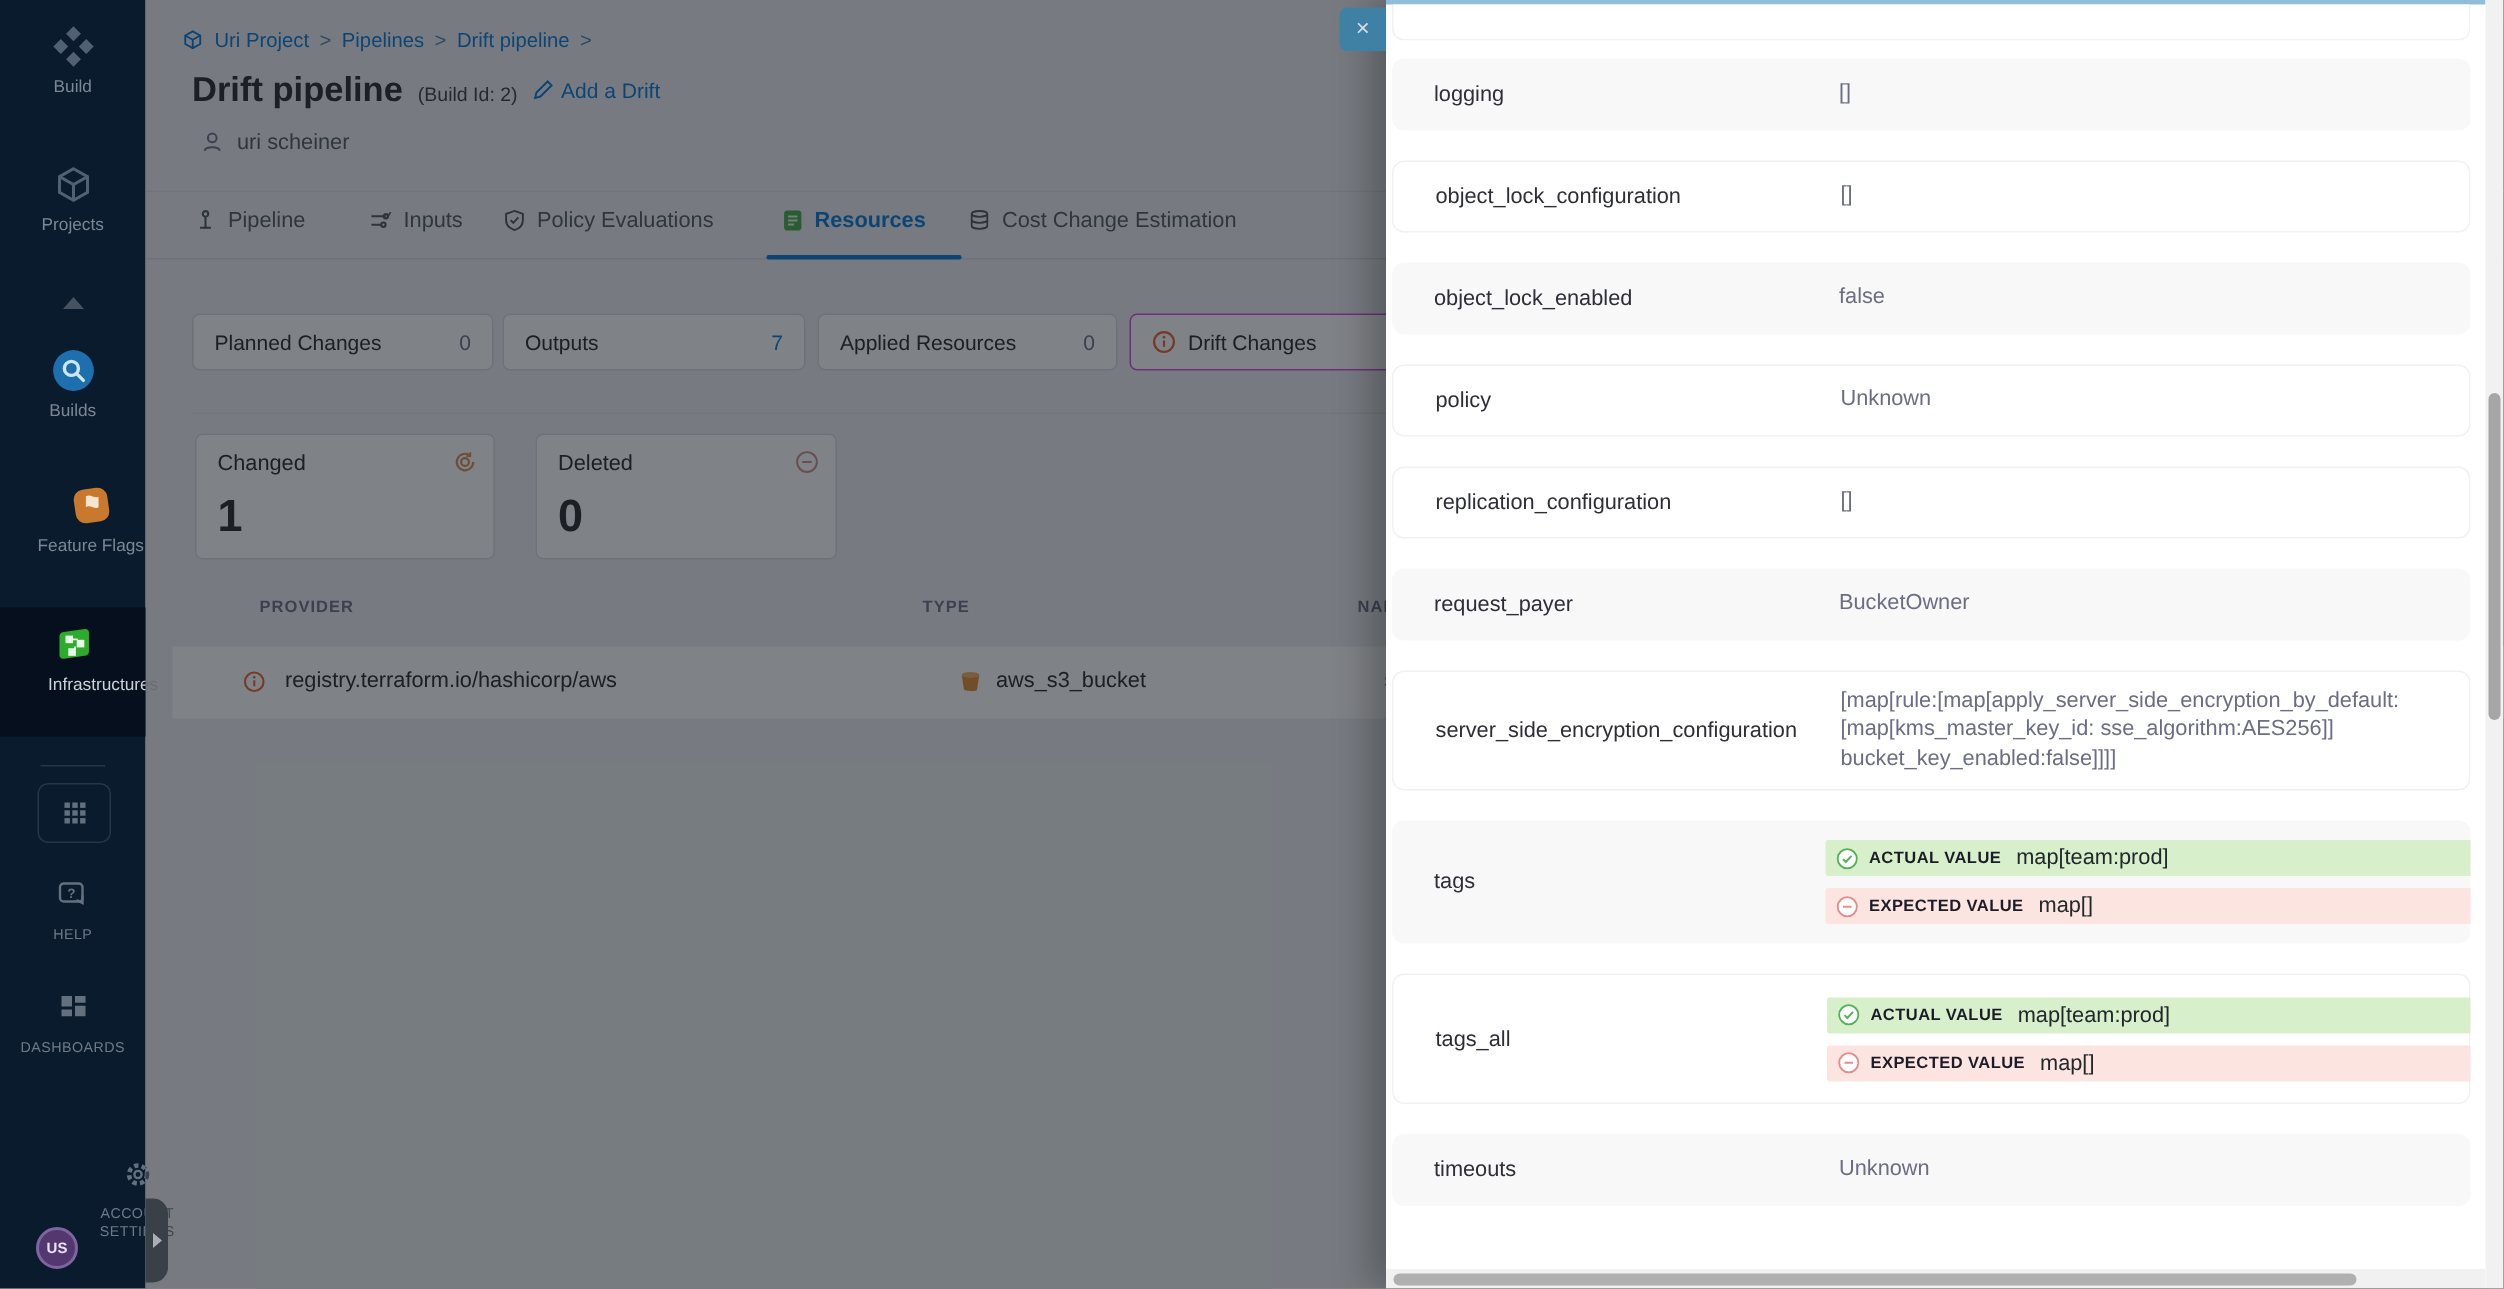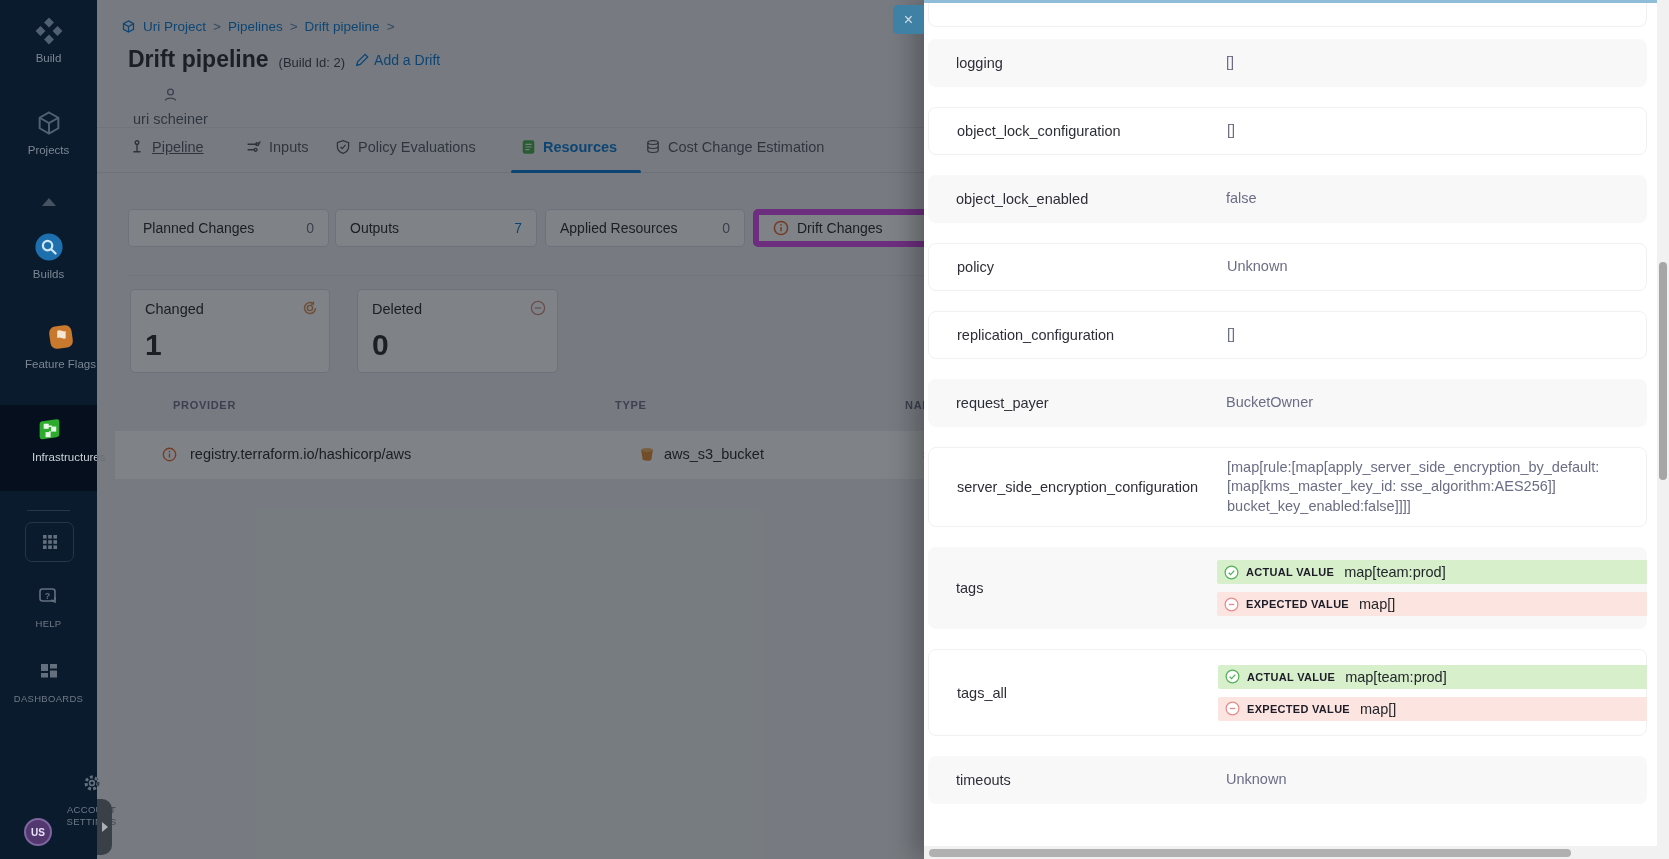--- a/index.html
+++ b/index.html
@@ -29,32 +29,32 @@
   .main{position:absolute;left:97px;top:0;width:1572px;height:859px;background:#eef0f4;z-index:1;}
   .crumbs{position:absolute;left:24px;top:19px;display:flex;align-items:center;gap:7px;
           font-size:13.5px;color:#0278d5;}
   .crumb{cursor:pointer;}
   .crumb-sep{color:#4f80ab;}
   .title-row{position:absolute;left:31px;top:46px;display:flex;align-items:baseline;gap:10px;}
   .page-title{font-size:23px;font-weight:600;color:#22272b;}
   .build-id{font-size:13px;color:#383946;}
   .add-note{display:flex;align-items:center;gap:5px;color:#0278d5;font-size:14px;cursor:pointer;}
   .user-row{position:absolute;left:36px;top:86px;display:flex;align-items:center;gap:8px;
-            font-size:14.5px;color:#4f5662;flex-direction:column;}
+            font-size:14.5px;color:#4f5662;}
   .hdr-div{position:absolute;left:0;top:127px;width:1572px;height:1px;background:#dfe1ea;}
   .tabbar{position:absolute;left:0;top:128px;width:1572px;height:45px;border-bottom:1px solid #d9dae5;box-sizing:border-box;}
   .tab{position:absolute;top:11px;display:flex;align-items:center;gap:7px;font-size:14.5px;color:#4f5662;cursor:pointer;white-space:nowrap;}
   .tab.active{color:#0278d5;font-weight:600;}
   .tab-underline{position:absolute;left:414px;top:42px;width:130px;height:3px;background:#0278d5;border-radius:2px;}
 
   .sumcard{position:absolute;top:209px;height:38px;background:#fff;border:1px solid #d9dae5;border-radius:5px;
            box-sizing:border-box;display:flex;align-items:center;padding:0 14px;font-size:14px;color:#22272b;cursor:pointer;}
   .sumcard .cnt{margin-left:auto;color:#6b6d85;}
   .sumcard .cnt.blue{color:#0278d5;}
-  .sumcard.drift{border:6px solid #d946ef;gap:8px;}
+  .sumcard.drift{border:1px solid #d946ef;gap:8px;}
 
   .sec-div{position:absolute;left:31px;top:275px;width:800px;height:1px;background:#dfe1ea;}
 
   .statcard{position:absolute;top:289px;height:84px;background:#fff;border:1px solid #d9dae5;border-radius:5px;box-sizing:border-box;cursor:pointer;}
   .statcard .lab{position:absolute;left:14px;top:11px;font-size:14.5px;color:#22272b;}
   .statcard .ic{position:absolute;right:11px;top:10px;}
   .statcard .num{position:absolute;left:14px;bottom:10px;font-size:30px;font-weight:700;color:#22272b;}
 
   .th{position:absolute;top:399px;font-size:11px;font-weight:700;color:#6b6d85;letter-spacing:.7px;white-space:nowrap;}
   .clipbox{overflow:hidden;width:22px;}
@@ -246,21 +246,21 @@
       <svg width="17" height="17" viewBox="0 0 20 20">
           <circle cx="10" cy="7" r="3.4" fill="none" stroke="#6b6d85" stroke-width="1.6"></circle>
           <path d="M4 17c1-3.6 11-3.6 12 0" fill="none" stroke="#6b6d85" stroke-width="1.6"></path>
         </svg>
       <span>uri scheiner</span>
     </div>
 
     <div class="hdr-div"></div>
 
     <div class="tabbar">
-      <div class="tab" style="left:32px;text-decoration:underline;">
+      <div class="tab" style="left:32px;">
         <svg width="16" height="16" viewBox="0 0 20 20">
             <g stroke="#4a5058" stroke-width="1.7" fill="none">
               <circle cx="10" cy="4.5" r="2.3"></circle>
               <path d="M10 7v4.5M5.5 16h9M10 11.5v4.5"></path>
               <circle cx="10" cy="16" r="0.1"></circle>
             </g>
           </svg>
         <span>Pipeline</span>
       </div>
       <div class="tab" style="left:149px;">

